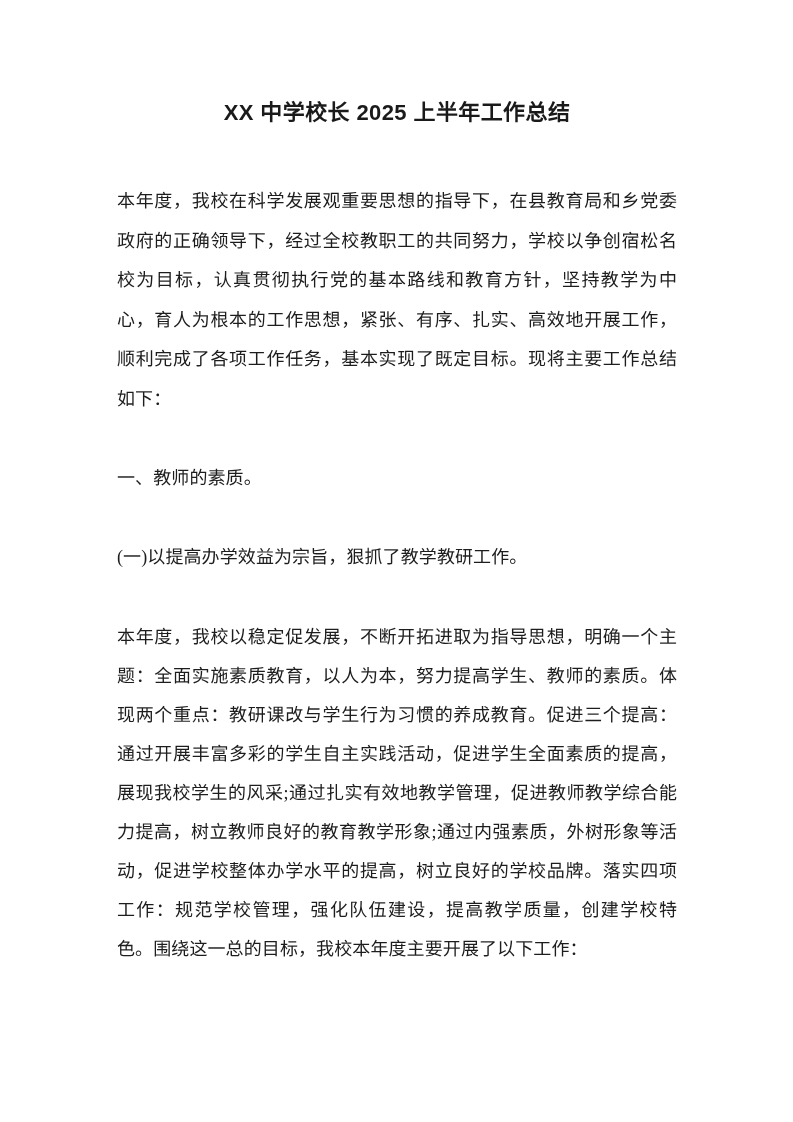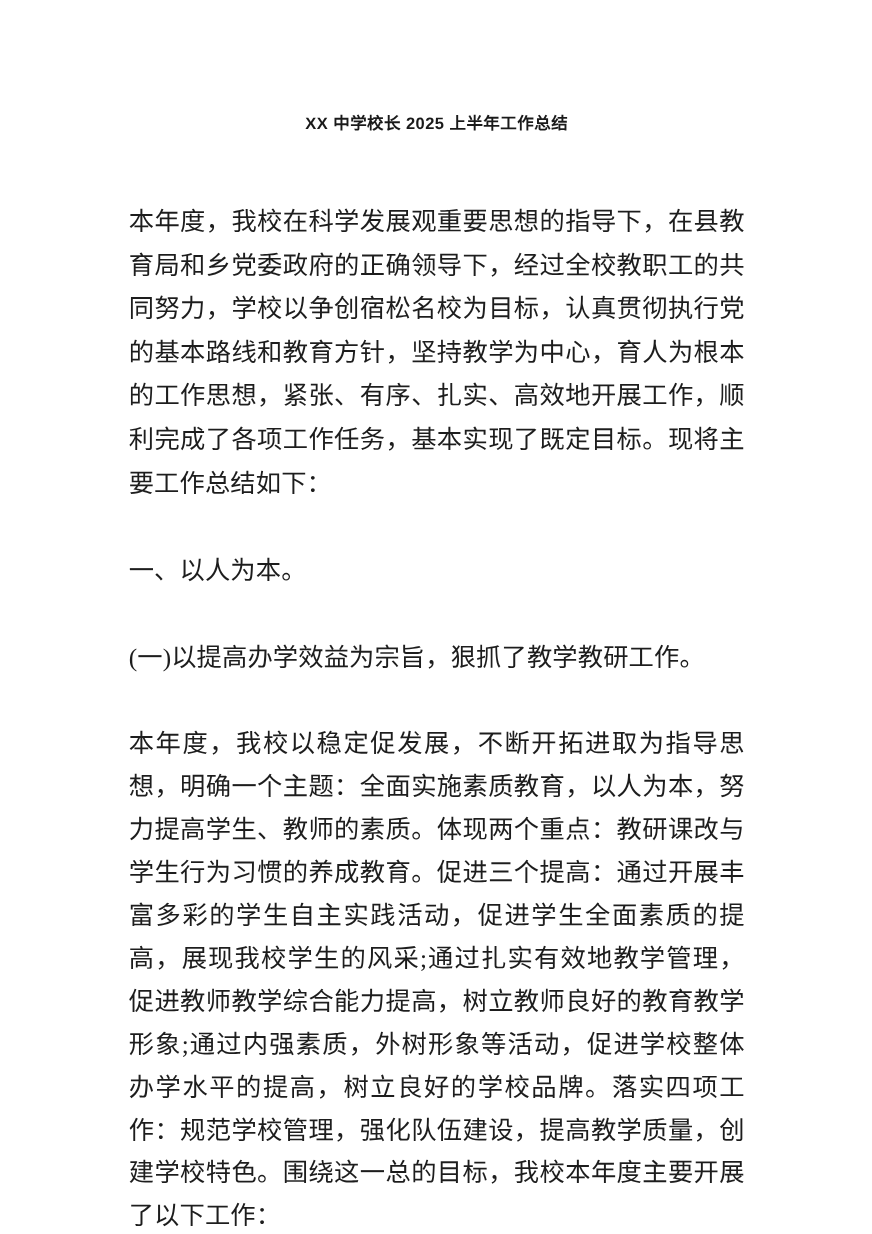--- a/index.html
+++ b/index.html
@@ -22,36 +22,36 @@
   .doc-body {
     position: absolute;
     left: 117px;
     top: 96px;
     width: 560px;
   }
 
   .doc-title {
     font-family: "Liberation Sans", "DejaVu Sans", sans-serif;
     font-weight: bold;
-    font-size: 15px;
+    font-size: 22px;
     line-height: 34px;
     color: #1a1a1a;
     text-align: center;
     letter-spacing: 0.4px;
     margin: 0 0 0 0;
     white-space: pre;
   }
 
   .spacer-after-title {
     height: 52px;
   }
 
   .para {
     font-family: "Liberation Serif", "DejaVu Serif", serif;
-    font-size: 23px;
+    font-size: 18px;
     line-height: 39.6px;
     color: #1d1d1d;
     margin: 0;
     text-align: justify;
     text-justify: inter-ideograph;
     letter-spacing: 0.1px;
     word-break: break-all;
   }
 
   .para + .para {
@@ -71,20 +71,20 @@
 
 <div class="page">
   <div class="doc-body">
 
     <h1 class="doc-title">XX 中学校长 2025 上半年工作总结</h1>
 
     <div class="spacer-after-title"></div>
 
     <p class="para">本年度，我校在科学发展观重要思想的指导下，在县教育局和乡党委政府的正确领导下，经过全校教职工的共同努力，学校以争创宿松名校为目标，认真贯彻执行党的基本路线和教育方针，坚持教学为中心，育人为根本的工作思想，紧张、有序、扎实、高效地开展工作，顺利完成了各项工作任务，基本实现了既定目标。现将主要工作总结如下：</p>
 
-    <p class="para heading-line">一、以人为本。</p>
+    <p class="para heading-line">一、教师的素质。</p>
 
     <p class="para heading-line">(一)以提高办学效益为宗旨，狠抓了教学教研工作。</p>
 
     <p class="para tight">本年度，我校以稳定促发展，不断开拓进取为指导思想，明确一个主题：全面实施素质教育，以人为本，努力提高学生、教师的素质。体现两个重点：教研课改与学生行为习惯的养成教育。促进三个提高：通过开展丰富多彩的学生自主实践活动，促进学生全面素质的提高，展现我校学生的风采;通过扎实有效地教学管理，促进教师教学综合能力提高，树立教师良好的教育教学形象;通过内强素质，外树形象等活动，促进学校整体办学水平的提高，树立良好的学校品牌。落实四项工作：规范学校管理，强化队伍建设，提高教学质量，创建学校特色。围绕这一总的目标，我校本年度主要开展了以下工作：</p>
 
   </div>
 </div>
 
 </body></html>

